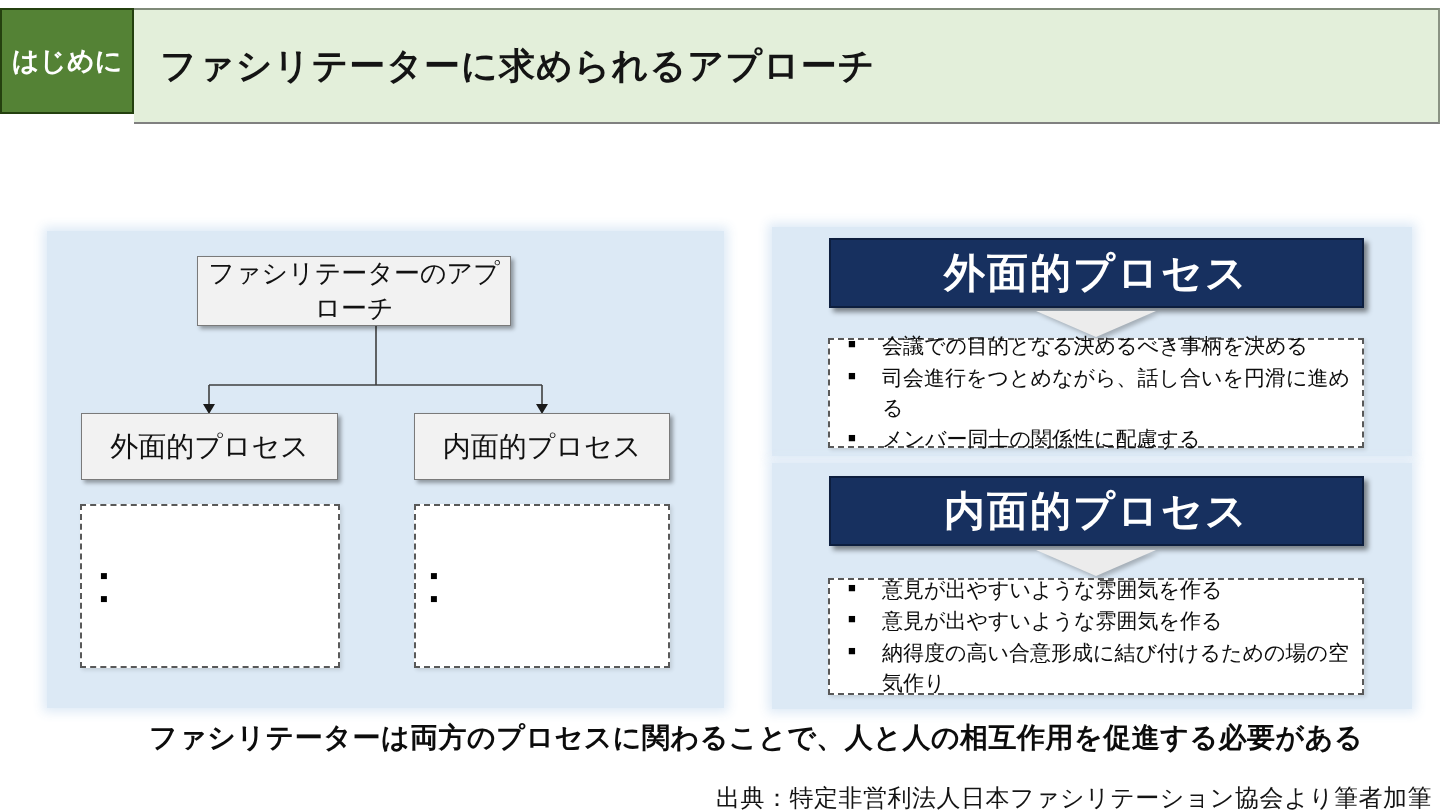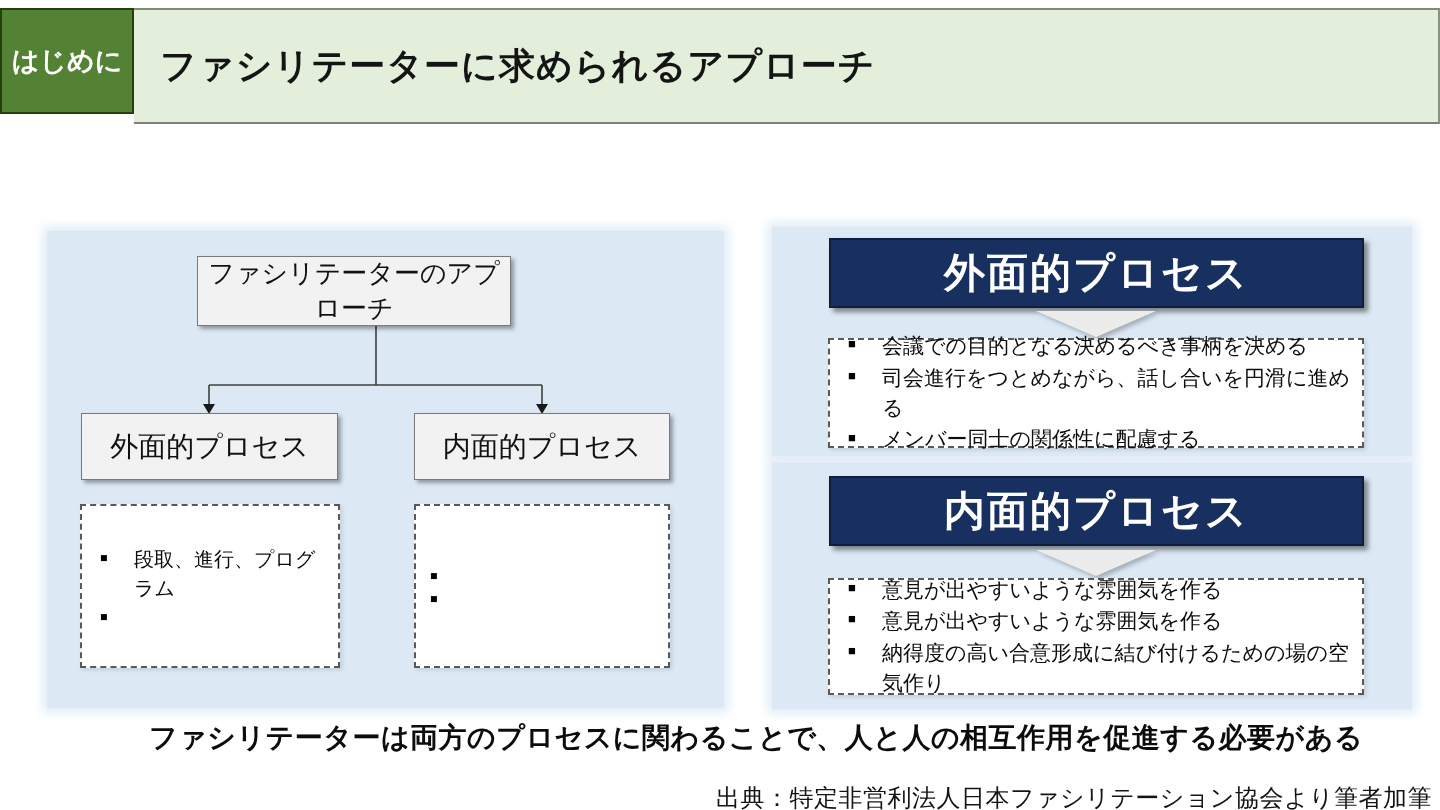--- a/index.html
+++ b/index.html
@@ -136,21 +136,20 @@
     <div class="fc-box fc-left">
       <span>外面的プロセス</span>
     </div>
     <div class="fc-box fc-right">
       <span>内面的プロセス</span>
     </div>
 
     <div class="dash-box dash-l1">
       <div class="bullet">
         <span class="mark">■</span>
-        <span class="txt">段取、進行、プログラム</span>
       </div>
       <div class="bullet">
         <span class="mark">■</span>
       </div>
     </div>
 
     <div class="dash-box dash-l2">
       <div class="bullet">
         <span class="mark">■</span>
       </div>

